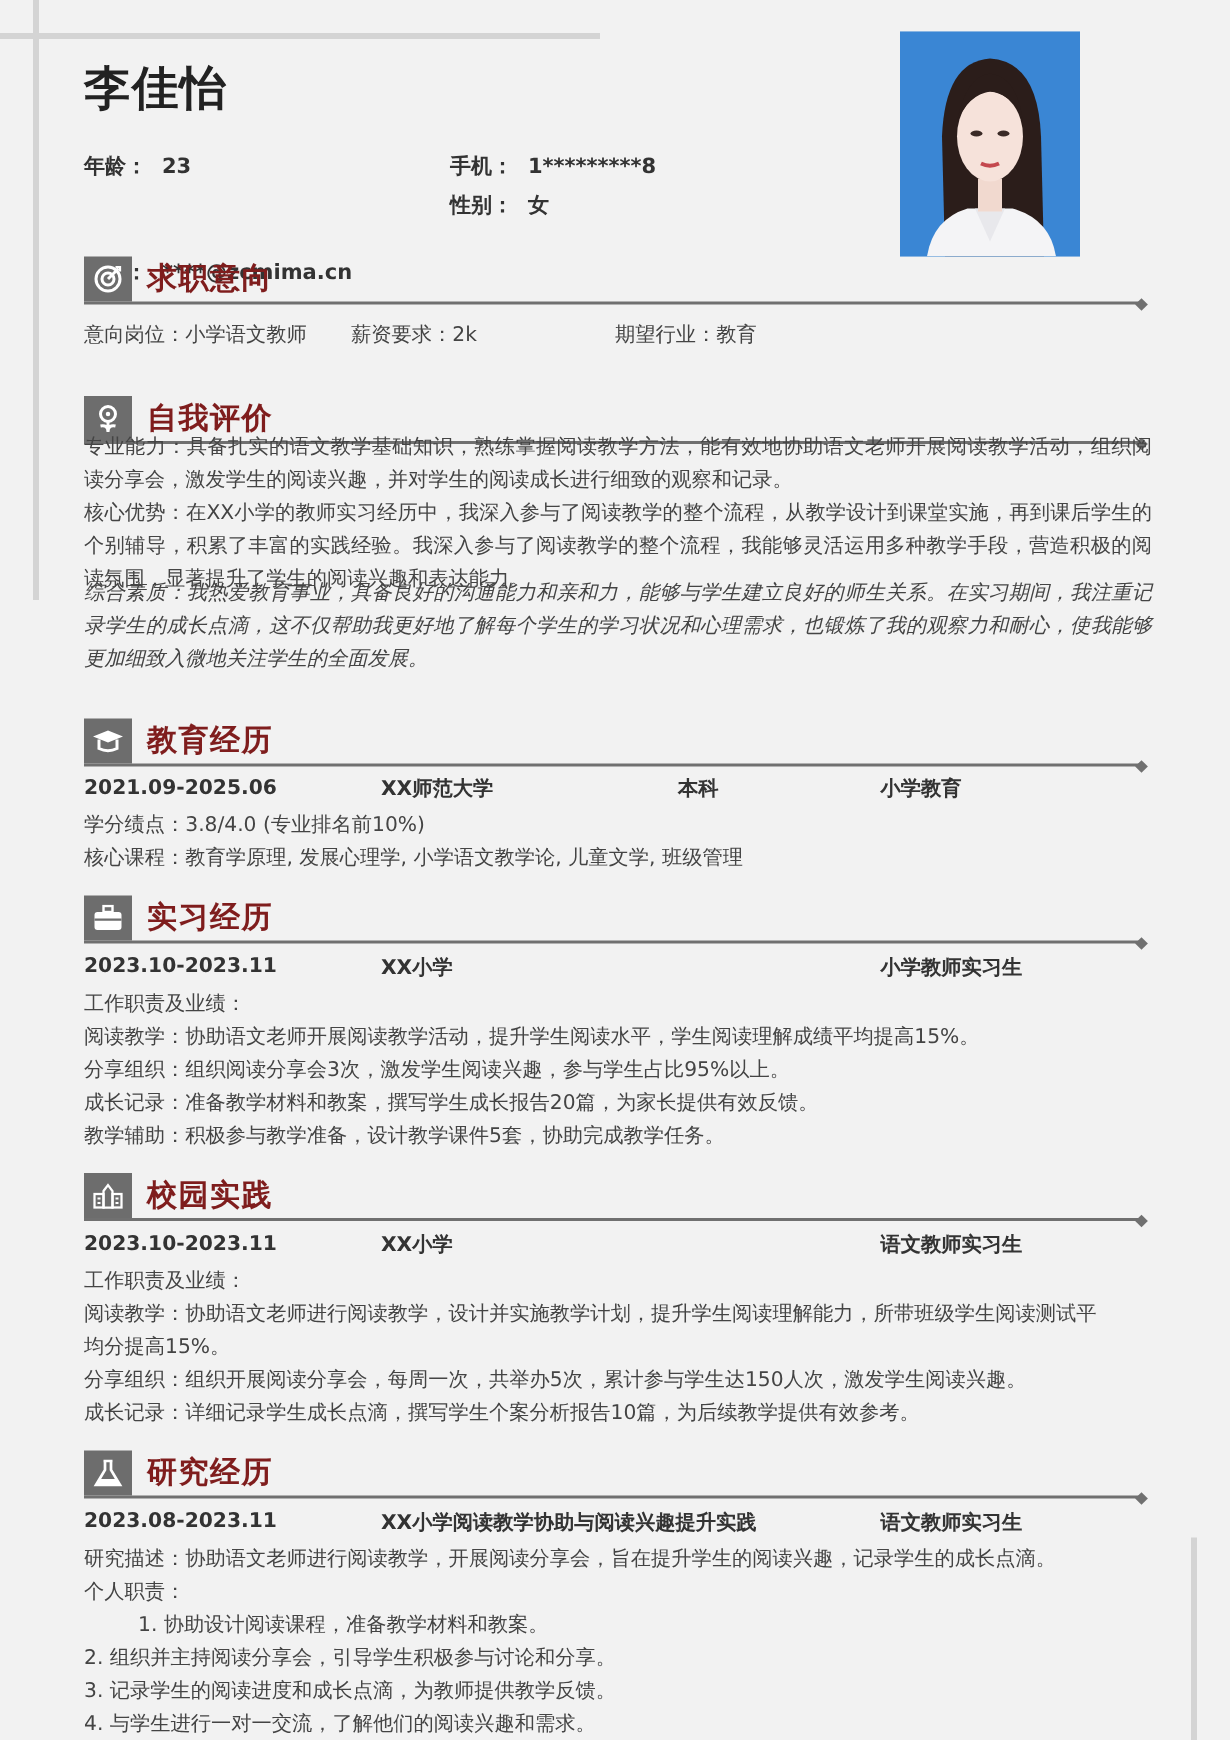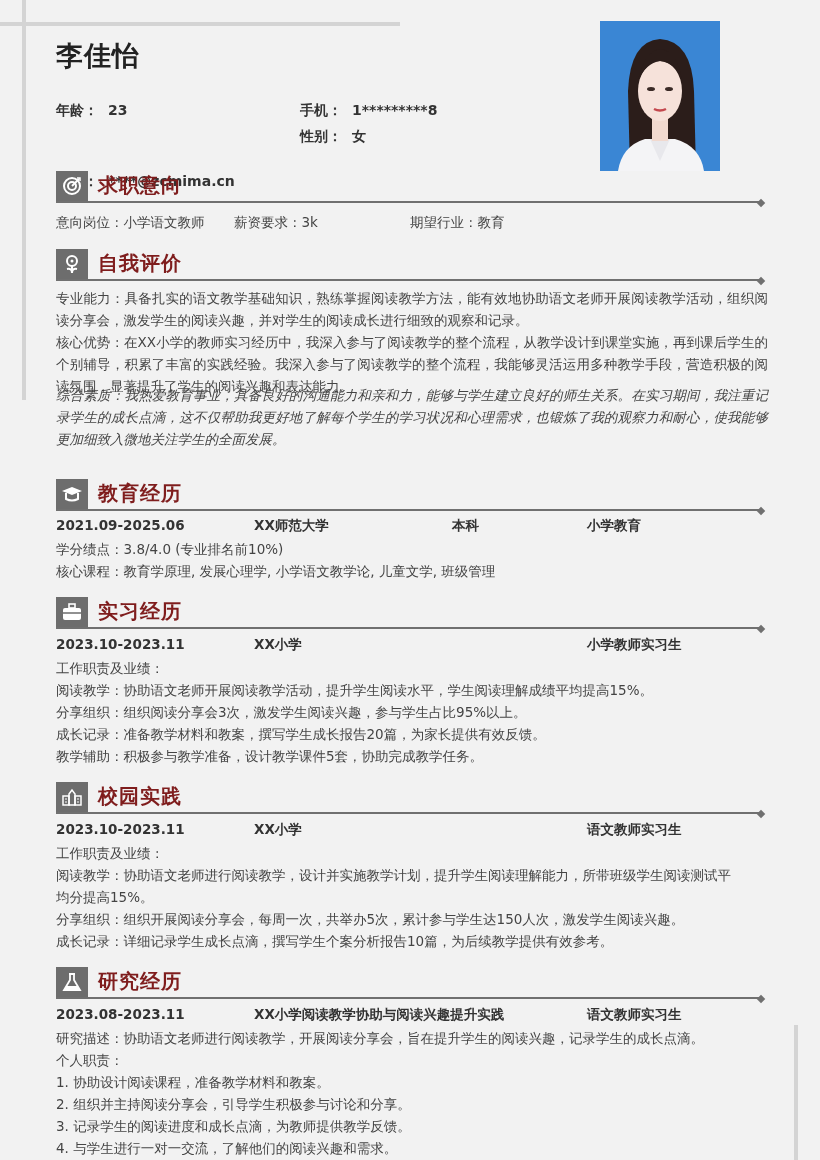--- a/index.html
+++ b/index.html
@@ -7,21 +7,21 @@
     width: 820px; height: 1160px; overflow: hidden;
     background: #f2f2f2; position: relative;
     font-family: "DejaVu Sans", "Liberation Sans", sans-serif;
     color: #333;
   }
   .deco { position: absolute; background: #d4d4d4; }
   .deco-left { left: 22px; top: 0; width: 4px; height: 400px; }
   .deco-top { left: 0; top: 22px; width: 400px; height: 4px; }
   .deco-right { left: 794px; top: 1025px; width: 4px; height: 135px; }
 
-  .name { position: absolute; left: 56px; top: 38px; font-size: 27px; font-weight: bold; color: #222; letter-spacing: 1px; }
+  .name { position: absolute; left: 56px; top: 38px; font-size: 31px; font-weight: bold; color: #222; letter-spacing: 1px; }
   .info { position: absolute; font-size: 14px; font-weight: bold; color: #333; }
   .info .lbl { display: inline-block; margin-right: 10px; }
   .photo { position: absolute; left: 600px; top: 21px; width: 120px; height: 150px; background: #3a86d4; overflow: hidden; }
 
   .section-head { position: absolute; left: 56px; width: 708px; height: 30px; }
   .section-head .icon-box { position: absolute; left: 0; top: 0; width: 32px; height: 30px; background: #6d6d6d; display: flex; align-items: center; justify-content: center; }
   .section-head .title { position: absolute; left: 42px; top: 1px; font-size: 20px; font-weight: bold; color: #7f1d1d; letter-spacing: 1px; }
   .section-head .rule { position: absolute; left: 0; right: 4px; bottom: -2px; height: 2px; background: #707070; }
   .section-head .diamond { position: absolute; right: 0; bottom: -5px; width: 6px; height: 6px; background: #707070; transform: rotate(45deg); }
 
@@ -74,24 +74,24 @@
         <circle cx="10" cy="10" r="4" stroke="#fff" stroke-width="2" fill="none"></circle>
         <path d="M10 10 L17 3" stroke="#fff" stroke-width="2"></path>
         <path d="M15 2 L18 2 L18 5" stroke="#fff" stroke-width="1.5" fill="none"></path>
       </svg>
   </div>
   <div class="title">求职意向</div>
   <div class="rule"></div>
   <div class="diamond"></div>
 </div>
 <div class="line" style="top:214px;">意向岗位：小学语文教师</div>
-<div class="line" style="left:234px; top:214px;">薪资要求：3k</div>
+<div class="line" style="left:234px; top:214px;">薪资要求：2k</div>
 <div class="line" style="left:410px; top:214px;">期望行业：教育</div>
 
-<div class="section-head" style="top:249px;">
+<div class="section-head" style="top:264px;">
   <div class="icon-box">
     <svg width="18" height="20" viewBox="0 0 18 20">
         <circle cx="9" cy="7" r="5" stroke="#fff" stroke-width="2" fill="none"></circle>
         <circle cx="9" cy="7" r="1.5" fill="#fff"></circle>
         <path d="M9 12 L9 19 M4 15 Q9 14 9 19 M14 15 Q9 14 9 19" stroke="#fff" stroke-width="2" fill="none"></path>
       </svg>
   </div>
   <div class="title">自我评价</div>
   <div class="rule"></div>
   <div class="diamond"></div>
@@ -178,16 +178,16 @@
   <div class="rule"></div>
   <div class="diamond"></div>
 </div>
 <div class="row" style="top:1006px;">
   <span style="left:0;">2023.08-2023.11</span>
   <span style="left:198px;">XX小学阅读教学协助与阅读兴趣提升实践</span>
   <span style="left:531px;">语文教师实习生</span>
 </div>
 <div class="line" style="top:1030px;">研究描述：协助语文老师进行阅读教学，开展阅读分享会，旨在提升学生的阅读兴趣，记录学生的成长点滴。</div>
 <div class="line" style="top:1052px;">个人职责：</div>
-<div class="line" style="top:1074px;">1. 协助设计阅读课程，准备教学材料和教案。</div>
+<div class="line" style="top:1074px;margin-left:36px;">1. 协助设计阅读课程，准备教学材料和教案。</div>
 <div class="line" style="top:1096px;">2. 组织并主持阅读分享会，引导学生积极参与讨论和分享。</div>
 <div class="line" style="top:1118px;">3. 记录学生的阅读进度和成长点滴，为教师提供教学反馈。</div>
 <div class="line" style="top:1140px;">4. 与学生进行一对一交流，了解他们的阅读兴趣和需求。</div>
 
 </body></html>

